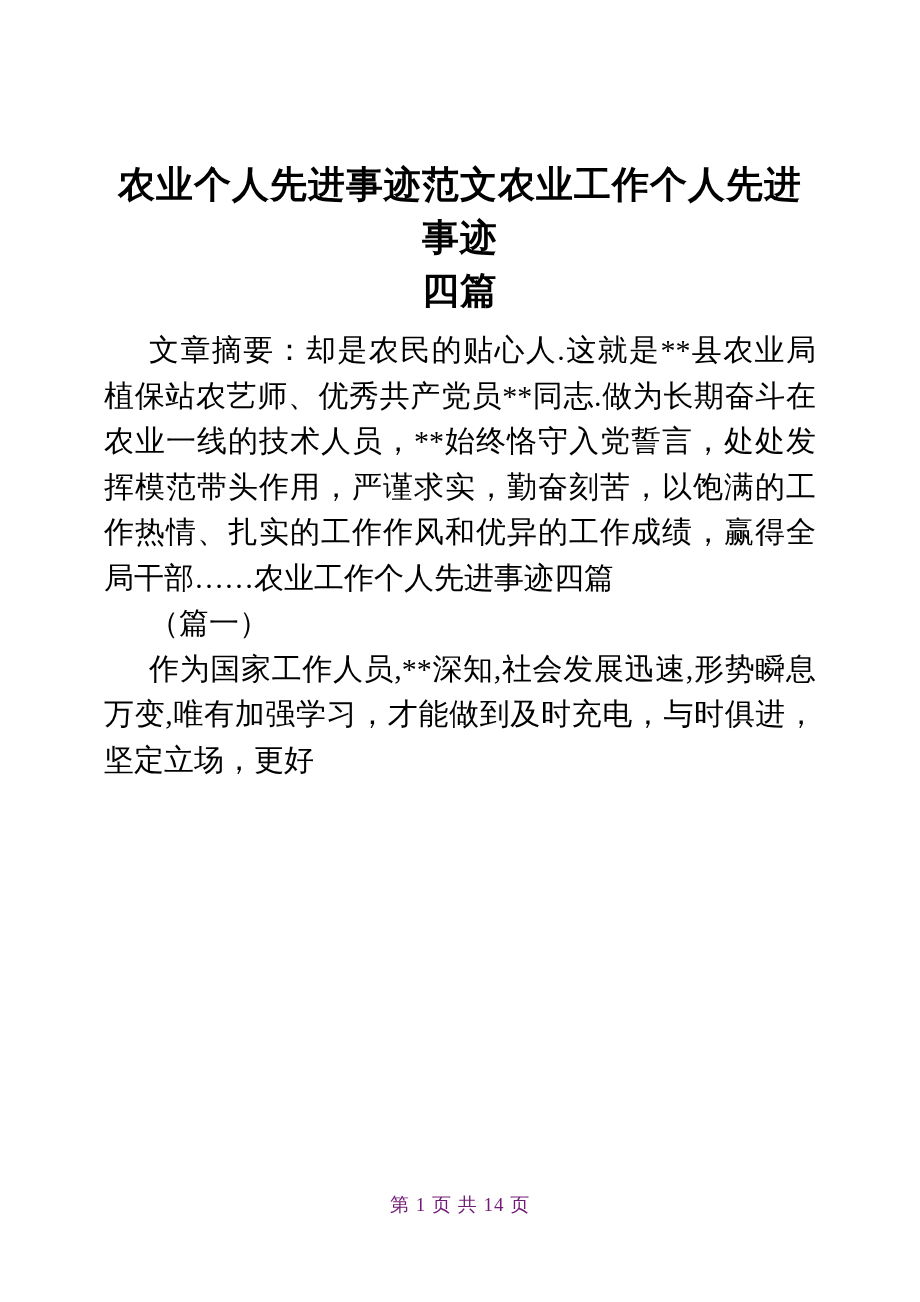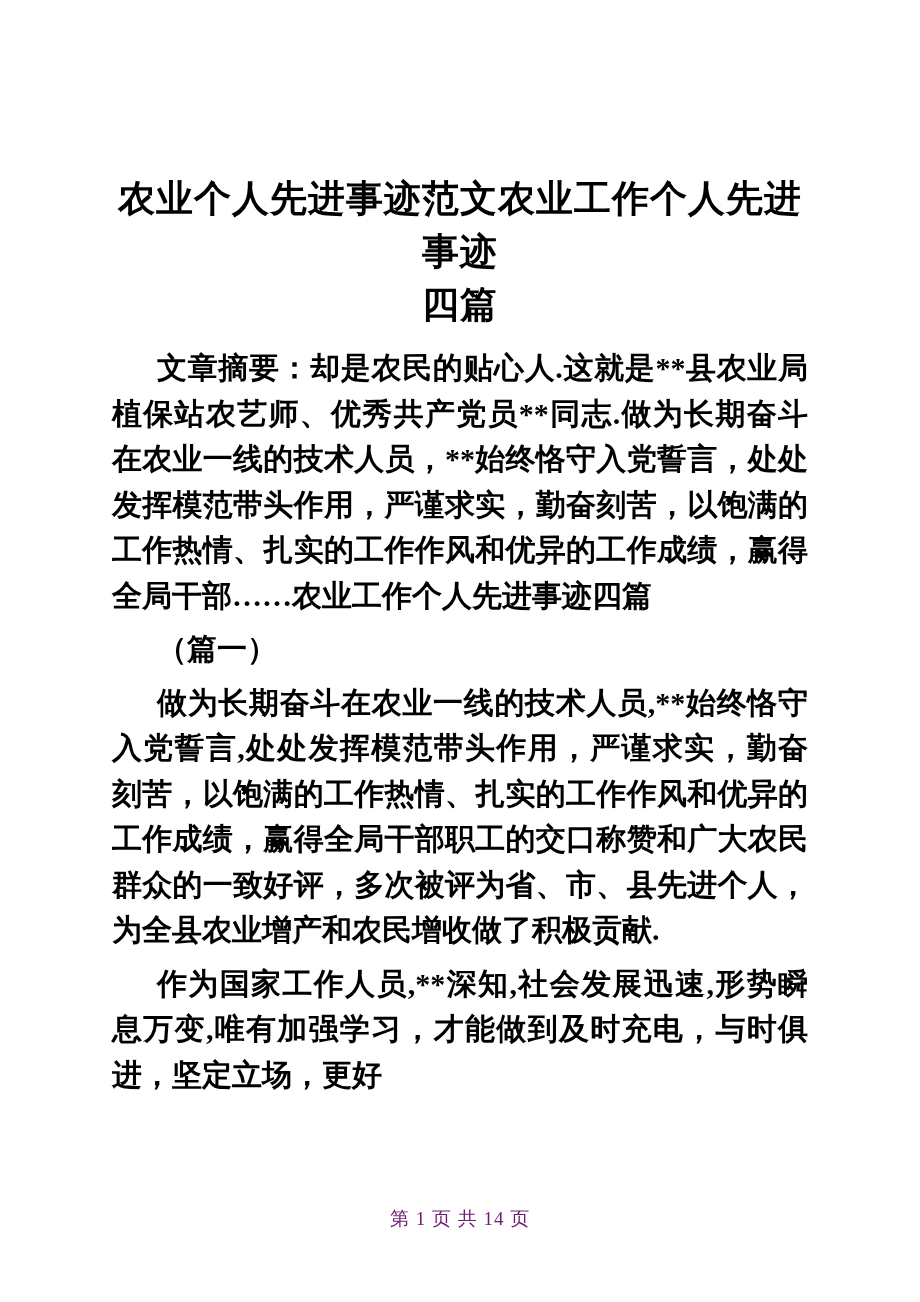--- a/index.html
+++ b/index.html
@@ -17,41 +17,40 @@
   }
   .doc-page {
     position: relative;
     width: 920px;
     height: 1302px;
     background: #ffffff;
   }
   .doc-title {
     padding-top: 158px;
     width: 716px;
-    margin: 14px auto;
+    margin: 0 auto;
     text-align: center;
     font-weight: bold;
     font-size: 37px;
     line-height: 53px;
     letter-spacing: 1px;
   }
   .doc-body {
     width: 712px;
     margin: 10px auto 0 auto;
     font-size: 30px;
     line-height: 45.5px;
     text-align: justify;
     text-justify: inter-ideograph;
   }
   .doc-body p {
-    margin: 8px;
+    margin: 0;
     padding: 0;
     text-indent: 45px;
     word-break: break-all;
-    font-weight: bold;
   }
   .watermark {
     position: absolute;
     left: 228px;
     top: 598px;
     font-size: 48px;
     line-height: 48px;
     color: rgba(120, 120, 120, 0.28);
     font-family: "Liberation Sans", "DejaVu Sans", sans-serif;
     letter-spacing: 2px;
@@ -76,21 +75,20 @@
 
   <h1 class="doc-title">
     <span>农业个人先进事迹范文农业工作个人先进事迹</span><br>
     <span>四篇</span>
   </h1>
 
   <div class="doc-body">
     <div>
         <p>文章摘要：却是农民的贴心人.这就是**县农业局植保站农艺师、优秀共产党员**同志.做为长期奋斗在农业一线的技术人员，**始终恪守入党誓言，处处发挥模范带头作用，严谨求实，勤奋刻苦，以饱满的工作热情、扎实的工作作风和优异的工作成绩，赢得全局干部……农业工作个人先进事迹四篇</p>
         <p>（篇一）</p>
-        <p>做为长期奋斗在农业一线的技术人员,**始终恪守入党誓言,处处发挥模范带头作用，严谨求实，勤奋刻苦，以饱满的工作热情、扎实的工作作风和优异的工作成绩，赢得全局干部职工的交口称赞和广大农民群众的一致好评，多次被评为省、市、县先进个人，为全县农业增产和农民增收做了积极贡献.</p>
         <p>作为国家工作人员,**深知,社会发展迅速,形势瞬息万变,唯有加强学习，才能做到及时充电，与时俱进，坚定立场，更好</p>
       </div>
   </div>
 
 
   <div class="doc-footer">
     <span>第 1 页 共 14 页</span>
   </div>
 
 </div>

